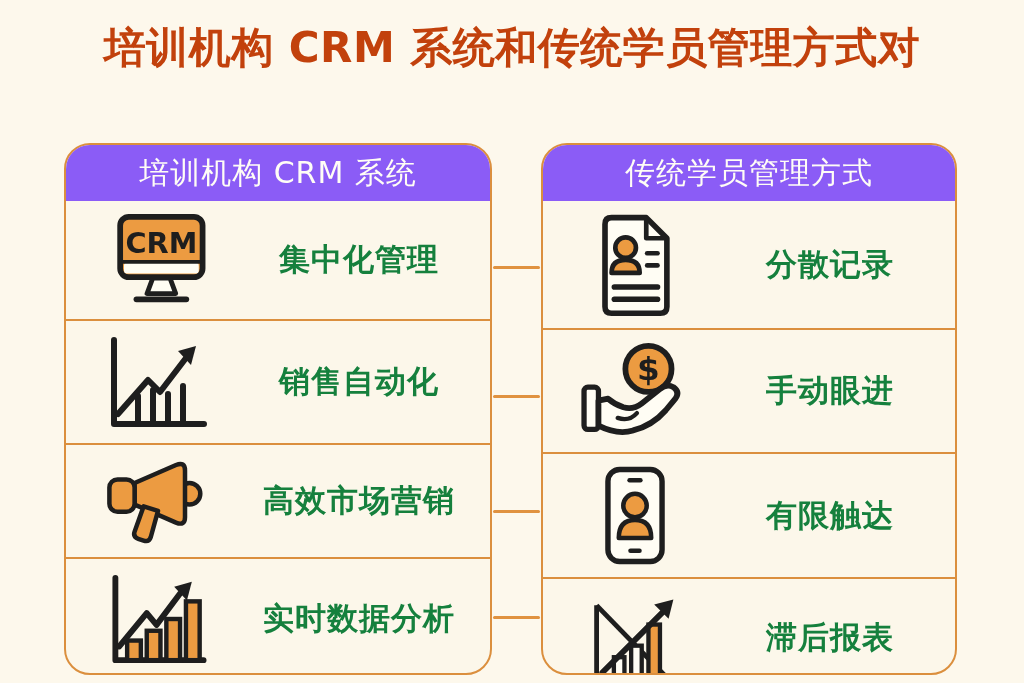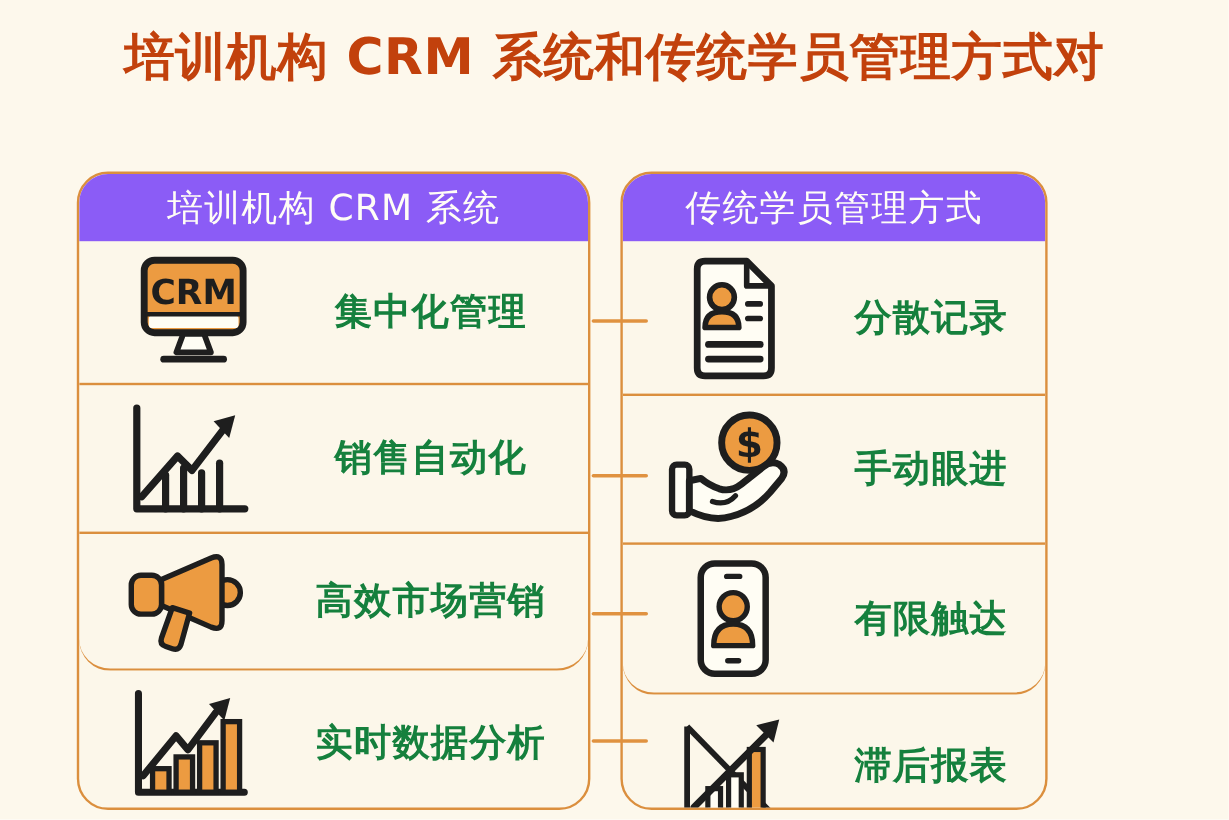--- a/index.html
+++ b/index.html
@@ -26,21 +26,21 @@
     height: 532px;
     border: 2.5px solid #DB8F3E;
     border-radius: 26px;
     background: #FCF7EA;
     display: flex;
     flex-direction: column;
     box-sizing: border-box;
     overflow: hidden;
   }
   .panel-left  { left: 64px;  width: 428px; }
-  .panel-right { left: 517px; width: 356px; }
+  .panel-right { left: 541px; width: 416px; }
   .panel-header {
     height: 56px;
     flex: 0 0 56px;
     background: #8b5cf6;
     display: flex;
     align-items: center;
     justify-content: center;
     color: #FFFDF6;
     font-size: 30px;
     font-weight: 400;
@@ -48,21 +48,21 @@
   }
   .rows { flex: 1; display: flex; flex-direction: column; }
   .row {
     display: flex;
     align-items: center;
     border-bottom: 2px solid #DB8F3E;
     padding: 11px 6px;
     box-sizing: border-box;
   }
   .row:last-child { border-bottom: none; }
-  .row-h1 { flex: 137; } .row-h2 { flex: 121; } .row-h3 { flex: 106; border-radius: 26px; } .row-h4 { flex: 111; }
+  .row-h1 { flex: 137; } .row-h2 { flex: 121; } .row-h3 { flex: 106; } .row-h4 { flex: 111; }
   .icon-box {
     width: 172px;
     flex: 0 0 172px;
     display: flex;
     align-items: center;
     justify-content: center;
   }
   .row-label {
     flex: 1;
     text-align: center;

